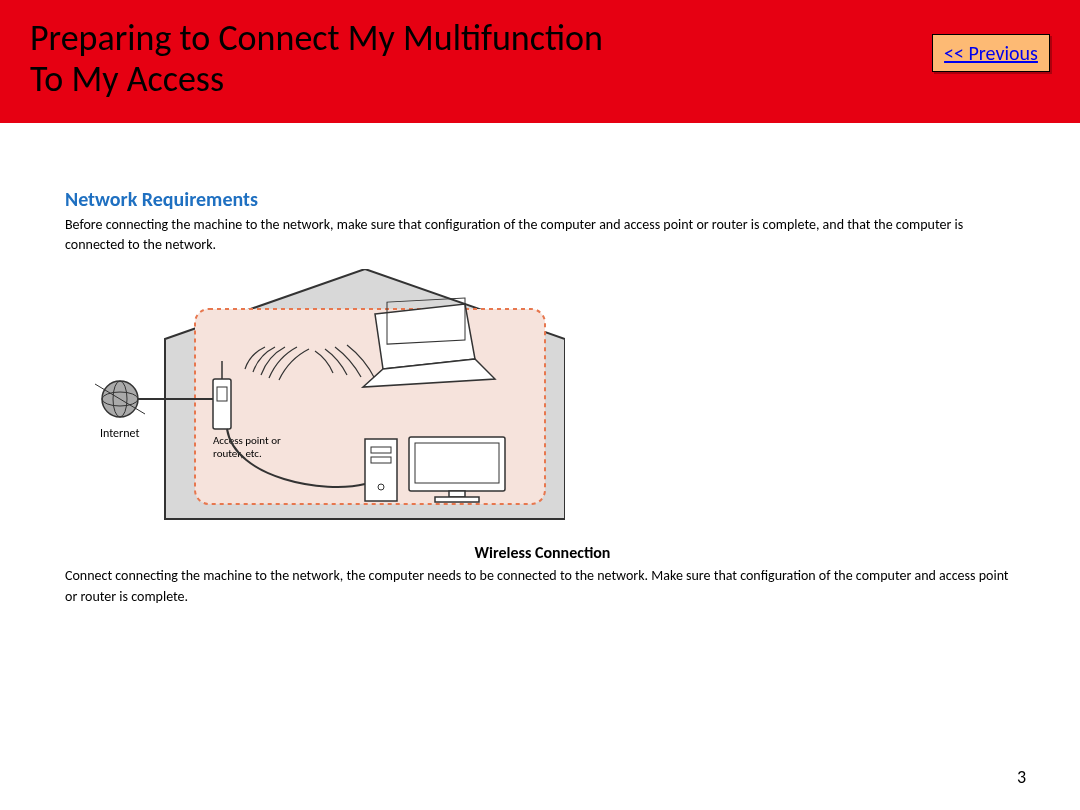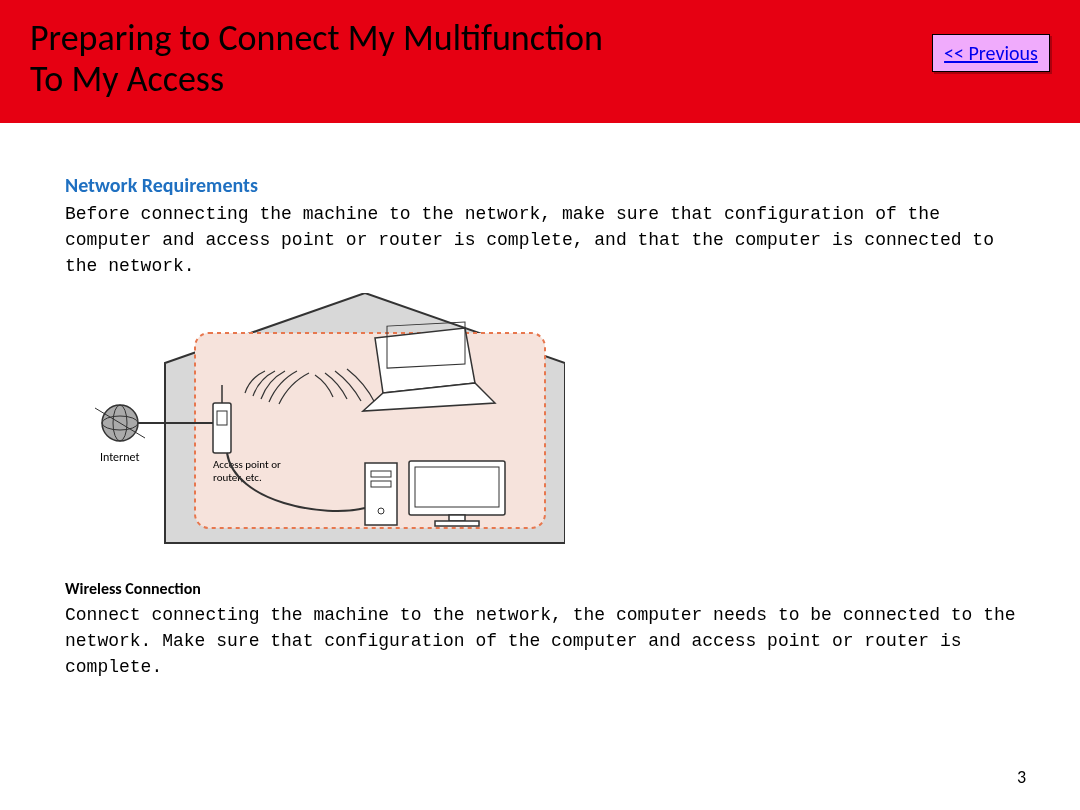--- a/index.html
+++ b/index.html
@@ -30,53 +30,53 @@
     font-size: 36px;
     line-height: 1.15;
     font-weight: 400;
   }
   .nav-buttons {
     display: flex;
     gap: 24px;
     margin-top: 16px;
   }
   .nav-btn {
-    background: #f0abfc;
+    background: #fdba74;
     border: 1px solid #000;
     width: 116px;
     height: 36px;
     display: flex;
     align-items: center;
     justify-content: center;
     font-size: 20px;
     color: #0000ee;
     text-decoration: underline;
     cursor: pointer;
     box-shadow: 2px 2px 0 rgba(0,0,0,0.25);
   }
   
   .content {
-    padding: 50px 60px 0 65px;
+    padding: 64px 60px 0 65px;
   }
   .section-heading {
     color: #1f70c1;
     font-weight: 700;
     font-size: 20px;
     margin: 0 0 4px 0;
   }
   .body-text {
-    font-size: 18px;
+    font-size: 14px;
     line-height: 1.45;
     margin: 0 0 14px 0;
-    font-family: Liberation Mono, monospace;
   }
   .sub-heading {
     font-weight: 700;
     font-size: 16px;
-    margin: 26px 0 4px 0;
+    margin: 14px 0 4px 0;
+    text-align: center;
   }
   
   .diagram-wrap {
     margin: 8px 0 10px 0;
     text-decoration: underline;
   }
   .diagram {
     display: block;
   }
   

